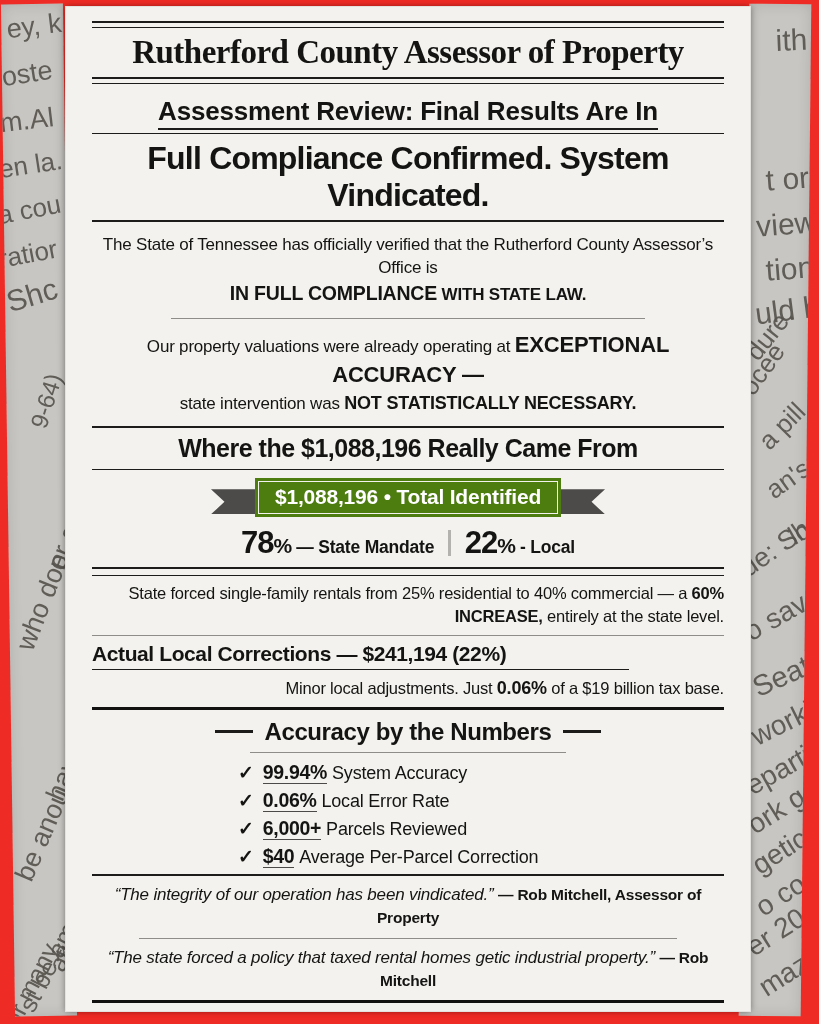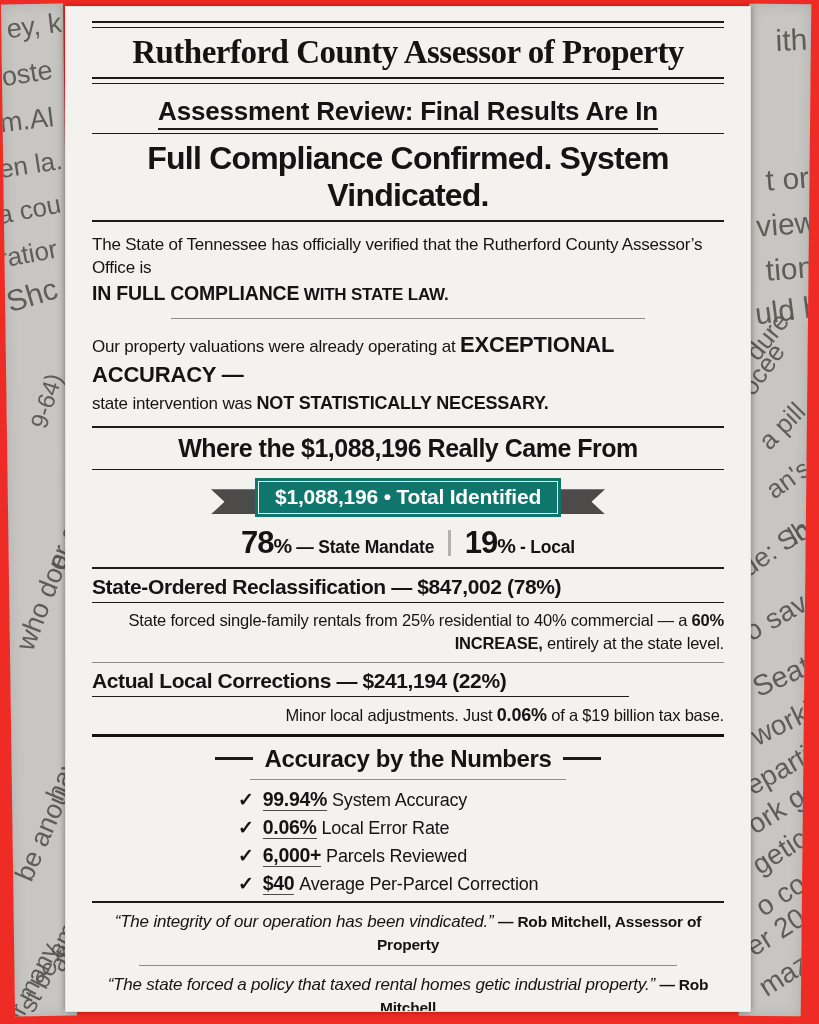--- a/index.html
+++ b/index.html
@@ -42,33 +42,33 @@
   .wleft85 { width:85%; margin-right:auto; }
 
   .masthead {
     font-family:"Liberation Serif", serif; font-weight:bold;
     font-size:33px; text-align:center; letter-spacing:-0.5px; margin:4px 0 2px;
   }
   .kicker { font-size:26px; font-weight:bold; text-align:center; margin:12px 0 5px; }
   .kicker span { border-bottom:2.5px solid #1c1c1b; padding-bottom:2px; }
   .headline { font-size:32px; font-weight:bold; text-align:center; letter-spacing:-0.8px; margin:6px 0 4px; }
 
-  .body-p { font-size:17px; text-align:left; line-height:1.38; margin:11px 0; }
+  .body-p { font-size:17px; text-align:center; line-height:1.38; margin:11px 0; }
   .b-big { font-weight:bold; font-size:19.5px; }
   .b-caps { font-weight:bold; font-size:17px; }
   .bold { font-weight:bold; }
 
   .sec-title { font-size:25px; font-weight:bold; text-align:center; margin:6px 0 4px; letter-spacing:-0.5px; }
 
   
   .ribbon { display:flex; justify-content:center; align-items:center; margin:8px 0 6px; }
   .ribbon .tail { width:52px; height:25px; background:#4c4b49; margin-top:8px; }
   .tail-l { clip-path:polygon(0 0,100% 0,100% 100%,0 100%,26% 50%); margin-right:-8px; }
   .tail-r { clip-path:polygon(0 0,100% 0,74% 50%,100% 100%,0 100%); margin-left:-8px; }
-  .banner { background:#0f766e; padding:3px; position:relative; z-index:2; }
+  .banner { background:#4d7c0f; padding:3px; position:relative; z-index:2; }
   .banner-inner {
     border:1.5px solid #f3f2ee; color:#fff; font-weight:bold; font-size:21px;
     padding:3px 16px 4px; letter-spacing:-0.2px; white-space:nowrap;
   }
 
   .split { display:flex; justify-content:center; align-items:center; gap:14px; margin:8px 0 6px; }
   .pct-num { font-size:31px; font-weight:bold; letter-spacing:-1px; }
   .pct-sign { font-size:21px; font-weight:bold; }
   .pct-label { font-size:17.5px; font-weight:bold; }
   .split-div { width:2.5px; height:26px; background:#b4b2ae; }
@@ -186,28 +186,27 @@
       <div class="tail tail-r"></div>
     </div>
 
     <div class="split">
       <span>
         <span class="pct-num">78</span><span class="pct-sign">%</span>
         <span class="pct-label">— State Mandate</span>
       </span>
       <span class="split-div"></span>
       <span>
-        <span class="pct-num">19</span><span class="pct-sign">%</span>
+        <span class="pct-num">22</span><span class="pct-sign">%</span>
         <span class="pct-label">- Local</span>
       </span>
     </div>
 
     <div class="rule r-med"></div>
 
-    <div class="item-h">State-Ordered Reclassification — $847,002 (78%)</div>
     <div class="rule r-thin" style="margin-top:2px"></div>
     <div class="item-b">
       <span>State forced single-family rentals from 25% residential to 40% commercial — a </span><span class="bold">60% INCREASE,</span><span> entirely at the state level.</span>
     </div>
 
     <div class="rule r-light"></div>
 
     <div class="item-h">Actual Local Corrections — $241,194 (22%)</div>
     <div class="rule r-thin wleft85" style="margin-top:2px"></div>
     <div class="item-b">

